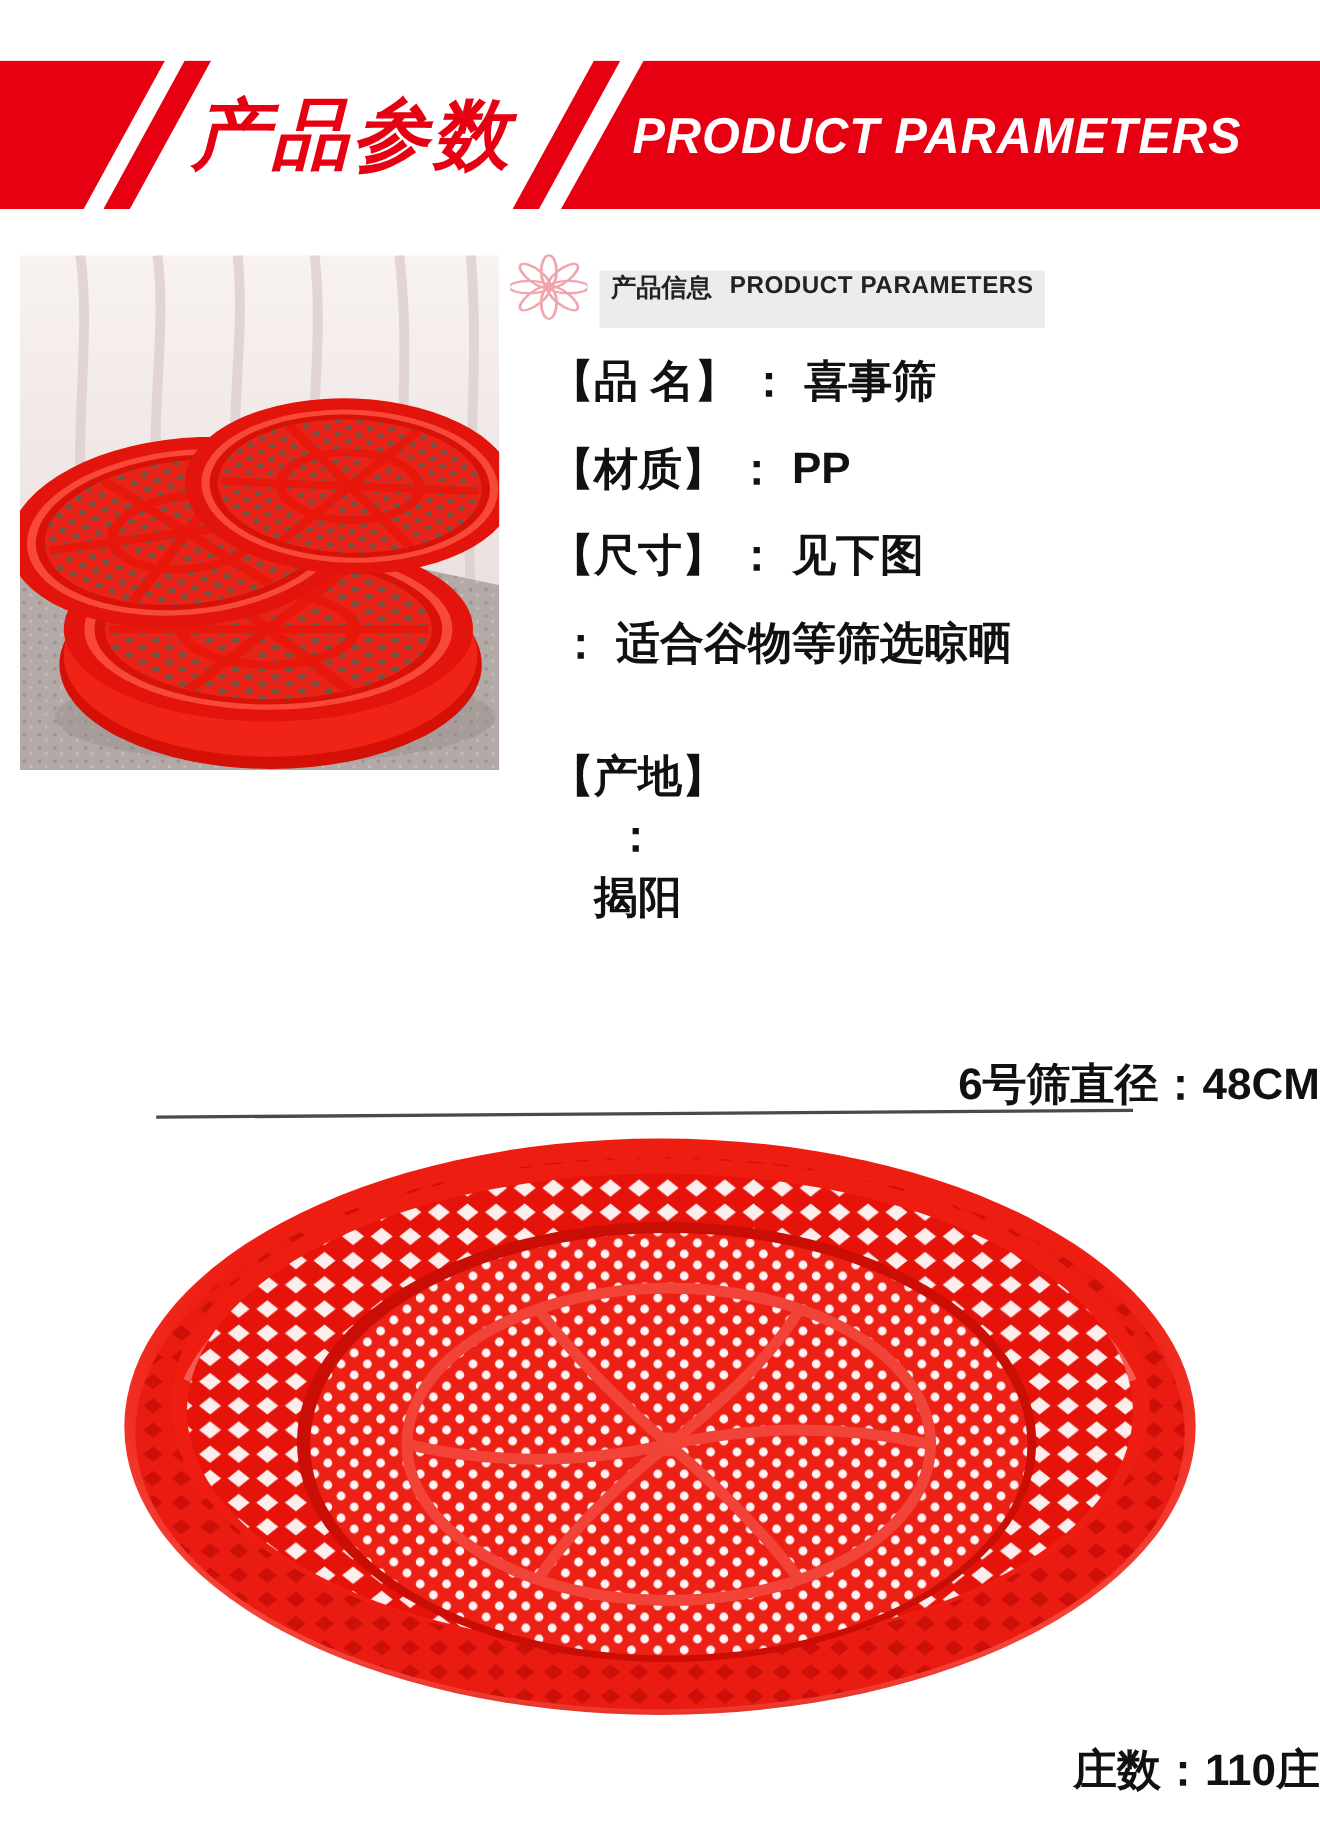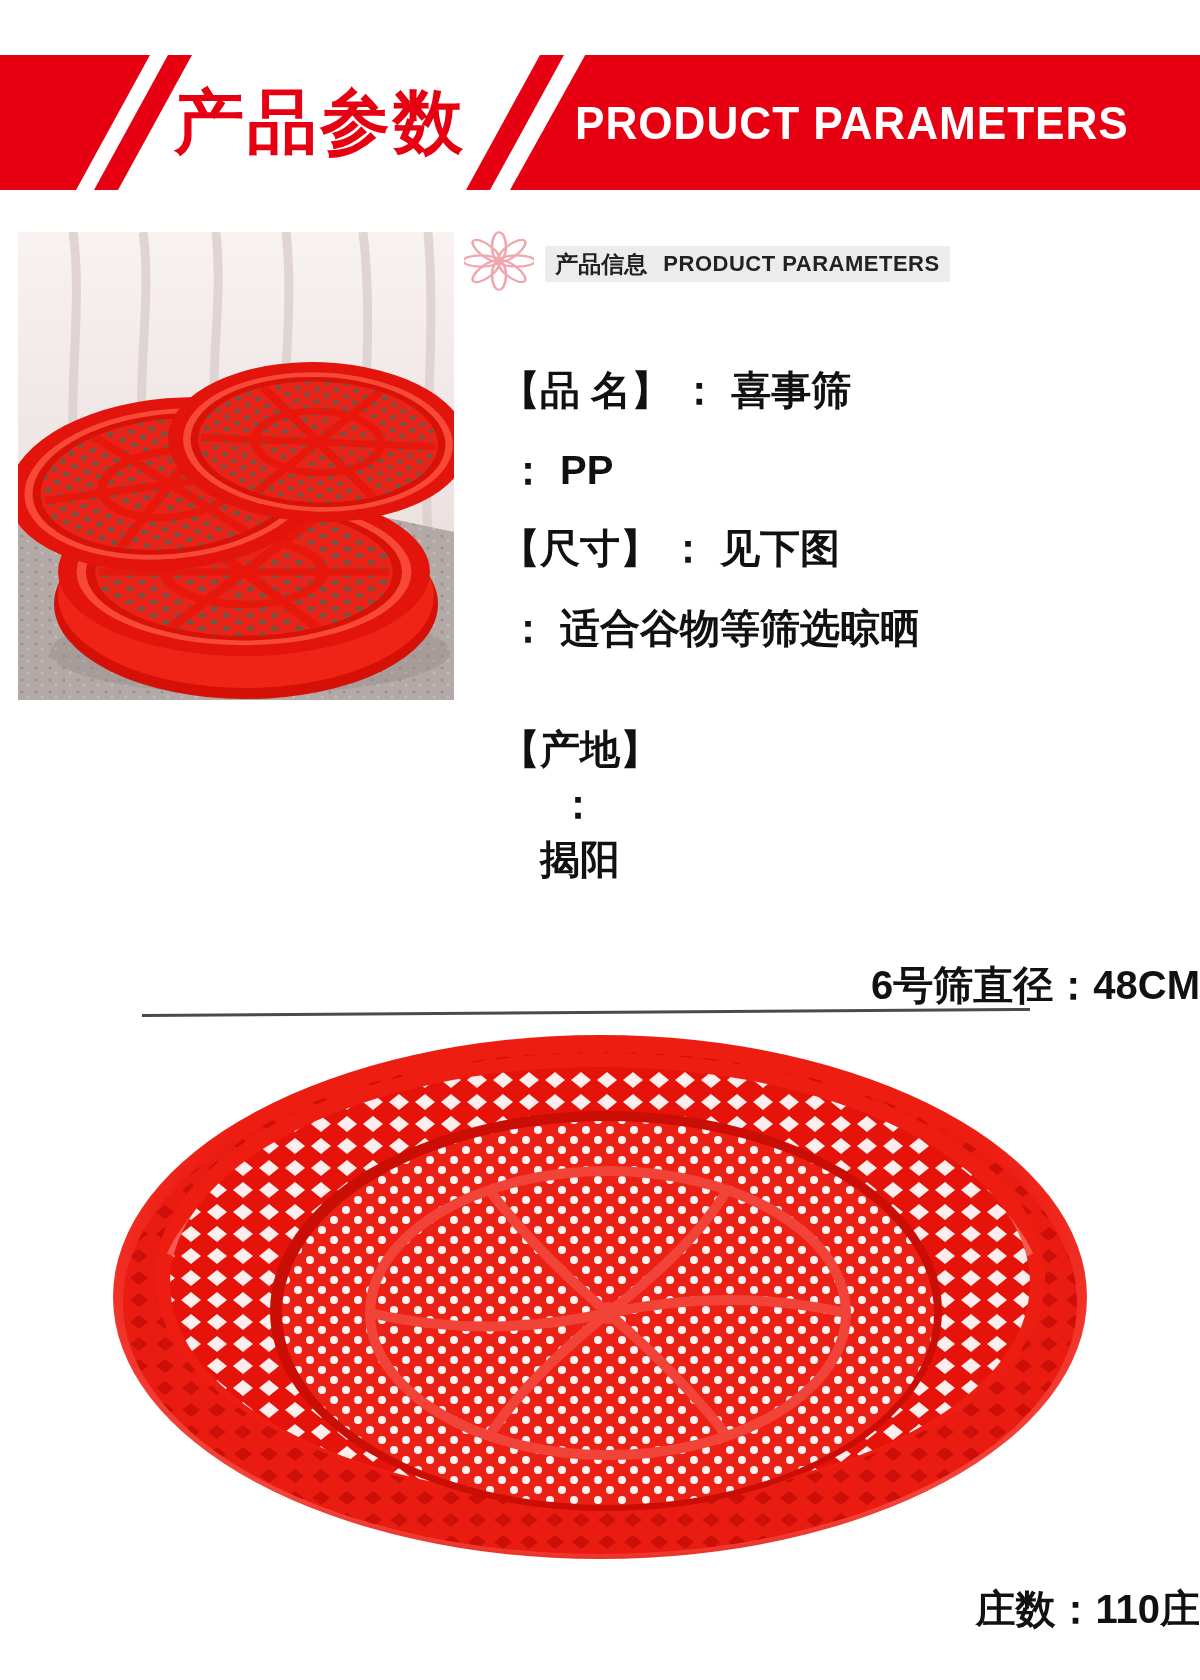--- a/index.html
+++ b/index.html
@@ -1,45 +1,45 @@
 <!DOCTYPE html>
 <html><head>
 <meta charset="utf-8">
 <style>
   html,body{margin:0;padding:0;background:#ffffff;}
   .page{position:relative;width:1200px;height:1680px;background:#fff;overflow:hidden;
         font-family:"Liberation Sans","DejaVu Sans",sans-serif;}
 
   
-  .banner{position:absolute;left:0;top:55px;width:1200px;height:135px;}
+  .banner{position:absolute;left:0;top:55px;width:1200px;height:135px;font-style:italic;}
   .bshape{position:absolute;top:0;height:135px;background:#e60012;}
   .bshape.s1{left:0;width:150px;clip-path:polygon(0 0,100% 0,50.7% 100%,0 100%);}
   .bshape.s2{left:94px;width:98px;clip-path:polygon(75.5% 0,100% 0,24.5% 100%,0 100%);}
   .bshape.s3{left:466px;width:98px;clip-path:polygon(75.5% 0,100% 0,24.5% 100%,0 100%);}
   .bshape.s4{left:510px;width:690px;clip-path:polygon(10.9% 0,100% 0,100% 100%,0 100%);}
   .banner-cn{position:absolute;left:160px;top:0;width:320px;height:135px;display:flex;
              align-items:center;justify-content:center;font-size:70px;font-weight:bold;
              color:#e60012;letter-spacing:3px;white-space:nowrap;}
   .banner-en{position:absolute;left:575px;top:0;width:625px;height:135px;display:flex;
              align-items:center;font-size:46px;font-weight:bold;color:#ffffff;
              letter-spacing:1px;transform:scaleX(.96);transform-origin:left center;
              white-space:nowrap;}
 
   
   .photo{position:absolute;left:18px;top:232px;width:436px;height:468px;overflow:hidden;}
 
   
   .flower{position:absolute;left:464px;top:228px;width:70px;height:64px;}
-  .info-header{position:absolute;left:545px;top:246px;width:405px;height:36px;
-               background:#ececec;display:flex;align-items:center;justify-content:center;
+  .info-header{position:absolute;left:545px;top:246px;width:405px;height:52px;
+               background:#ececec;display:flex;align-items:flex-start;justify-content:center;
                white-space:nowrap;}
   .info-header .cn{font-size:23px;font-weight:bold;color:#222;}
   .info-header .en{font-size:22px;font-weight:bold;color:#222;margin-left:16px;letter-spacing:.5px;}
   .spec-row{position:absolute;left:500px;height:52px;display:flex;align-items:center;
-            font-size:40px;font-weight:bold;color:#111;white-space:nowrap;margin-top:44px;}
+            font-size:40px;font-weight:bold;color:#111;white-space:nowrap;}
   .spec-row .colon{padding:0 12px 0 8px;}
   .r1{top:320px;} .r2{top:400px;} .r3{top:478px;} .r4{top:558px;} .r5{top:678px;flex-direction:column;}
 
   
   .dim-label{position:absolute;left:0;top:958px;width:1200px;text-align:right;
              font-size:40px;font-weight:bold;color:#111;}
   .dim-line{position:absolute;left:142px;top:1011px;width:888px;height:3px;background:#4a4a4a;
             transform:rotate(-0.4deg);}
 
   
@@ -128,20 +128,21 @@
     <span class="cn">产品信息</span>
     <span class="en">PRODUCT PARAMETERS</span>
   </div>
 
   <div class="spec-row r1">
     <span>【品 名】</span>
       <span class="colon">：</span>
       <span>喜事筛</span>
   </div>
   <div class="spec-row r2">
+    <span>【材质】</span>
       <span class="colon">：</span>
       <span>PP</span>
   </div>
   <div class="spec-row r3">
     <span>【尺寸】</span>
       <span class="colon">：</span>
       <span>见下图</span>
   </div>
   <div class="spec-row r4">
       <span class="colon">：</span>

